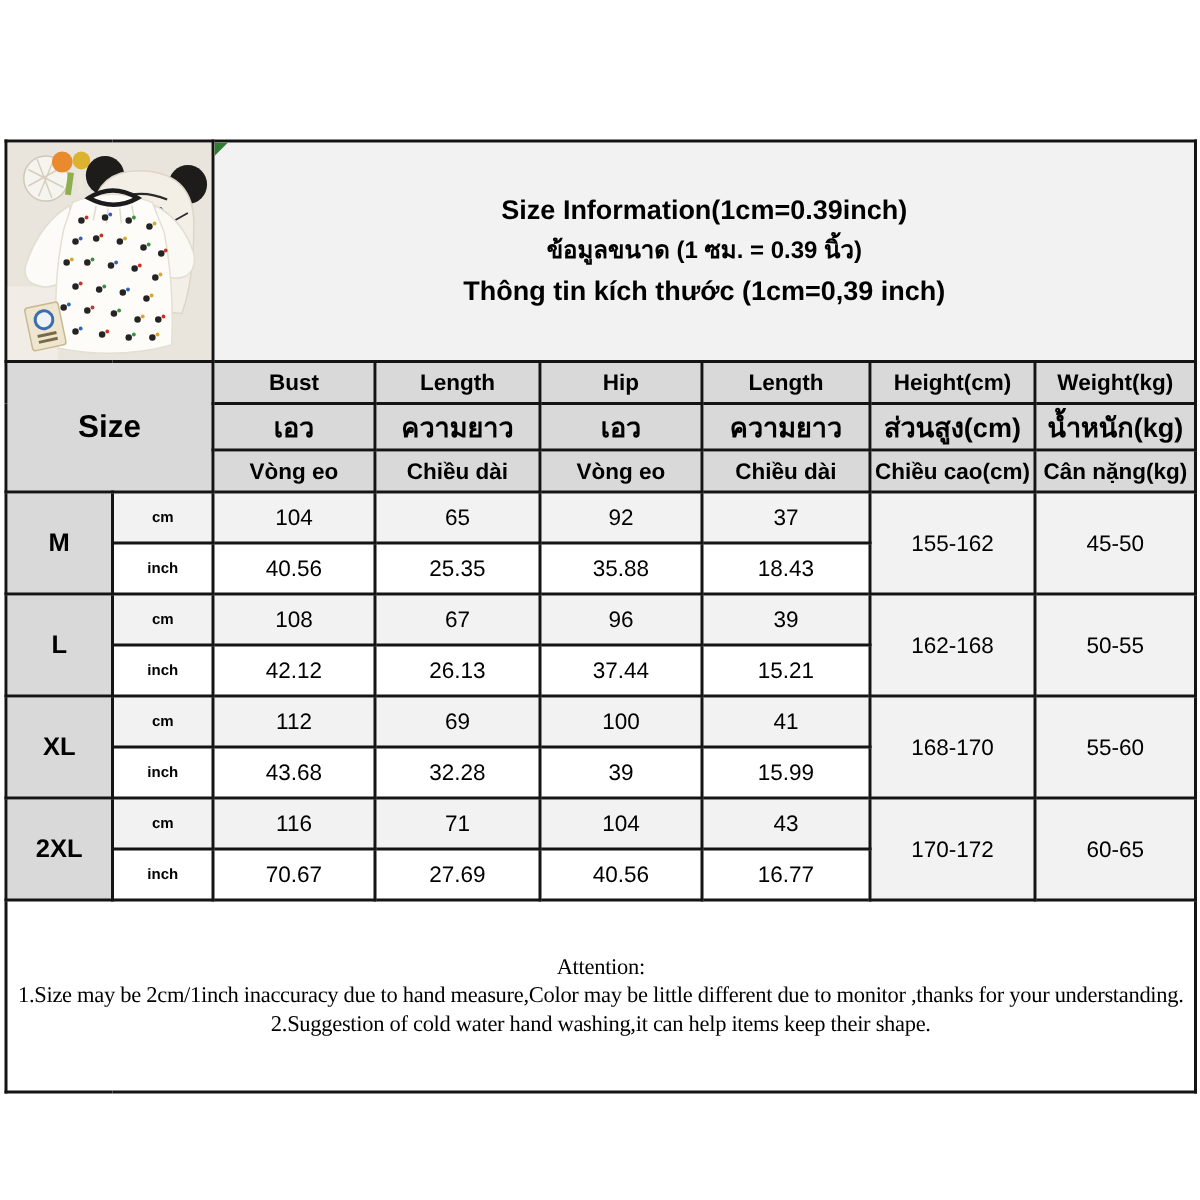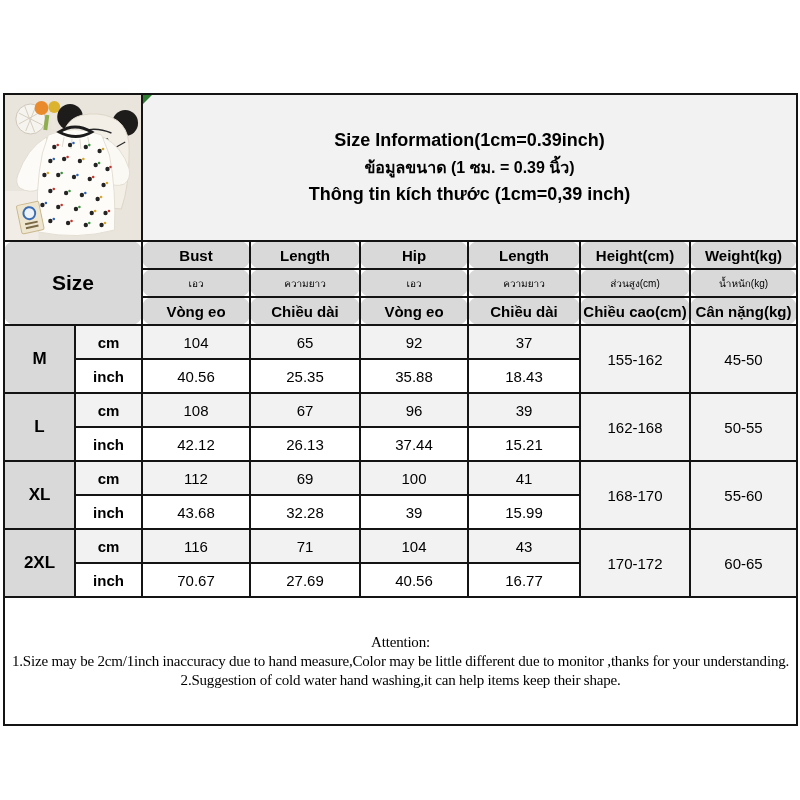--- a/index.html
+++ b/index.html
@@ -10,38 +10,38 @@
   table.size-table{
     position:absolute;left:3px;top:93px;width:793px;
     border-collapse:collapse;table-layout:fixed;
   }
   table.size-table td{
     border:2px solid #141414;padding:0;text-align:center;vertical-align:middle;
     overflow:hidden;white-space:nowrap;
   }
   
   tr.photo-row td{height:145px;}
-  tr.hdr-row td{height:26px;border-radius:11px;}
+  tr.hdr-row td{height:26px;}
   tr.data-row td{height:32px;}
   tr.note-row td{height:126px;font-family:Liberation Serif, serif;}
   
   .photo-cell{background:#e9e4dc;}
   .photo-cell svg{display:block;width:100%;height:145px;}
   .title-cell{background:#f2f2f2;position:relative;}
   .title-en,.title-vi{font-weight:bold;font-size:18px;line-height:27px;}
   .title-th{font-weight:bold;font-size:16px;line-height:27px;}
   .corner-flag{
     position:absolute;top:0;left:0;width:0;height:0;
     border-top:9px solid #2e7d32;border-right:9px solid transparent;
   }
   .hdr{background:#d9d9d9;font-weight:bold;font-size:15px;}
-  .hdr-th{background:#d9d9d9;font-weight:normal;font-size:10px;}
+  .hdr-th{background:#d9d9d9;font-weight:bold;font-size:18px;}
   .size-corner{background:#d9d9d9;font-weight:bold;font-size:21px;}
   .size-label{background:#d9d9d9;font-weight:bold;font-size:17px;}
-  .unit{font-weight:bold;font-size:15px;}
+  .unit{font-weight:bold;font-size:10px;}
   .lt{background:#f2f2f2;}
   .wt{background:#ffffff;}
   .val{font-size:15px;font-weight:400;}
   .note-cell{
     background:#ffffff;text-align:left;vertical-align:top;
     padding:1px 4px;white-space:normal;
   }
   .note-cell div{font-size:15px;line-height:19px;letter-spacing:-0.2px;font-weight:400;}
 </style>
 </head>

